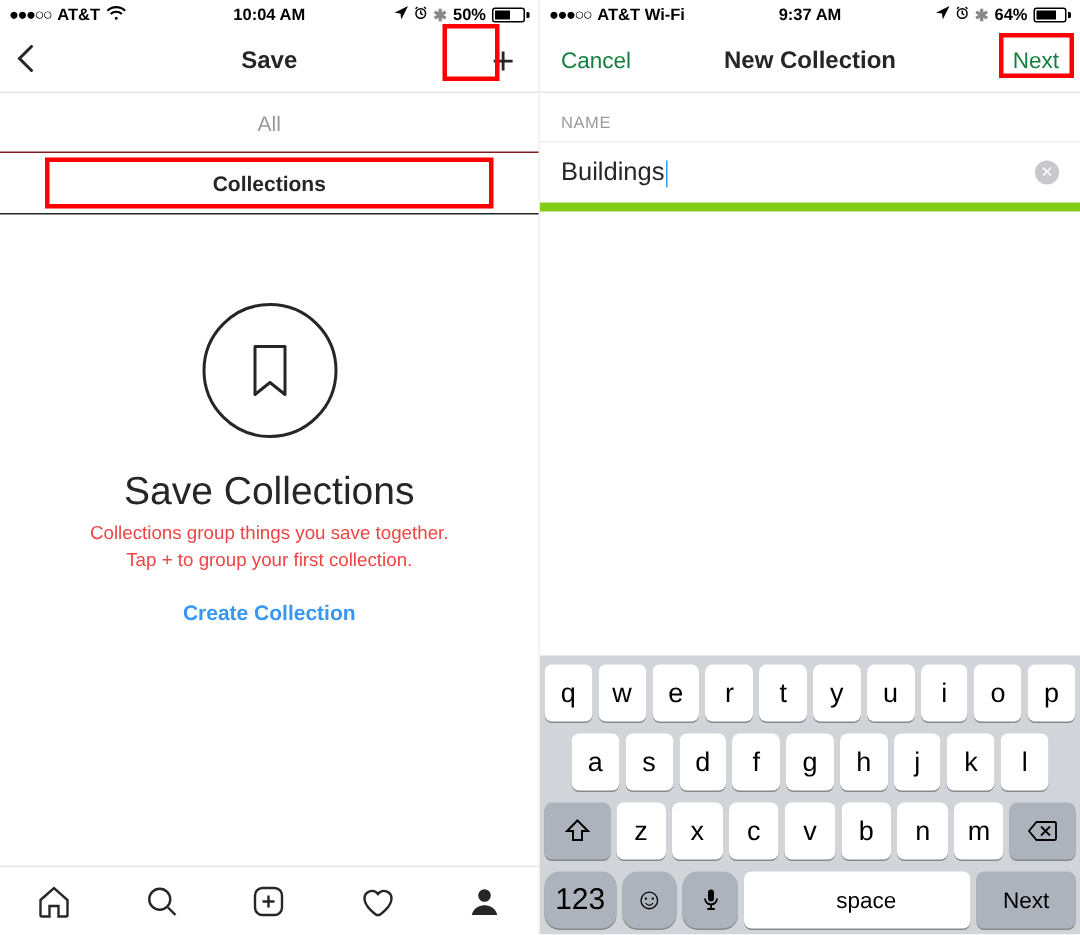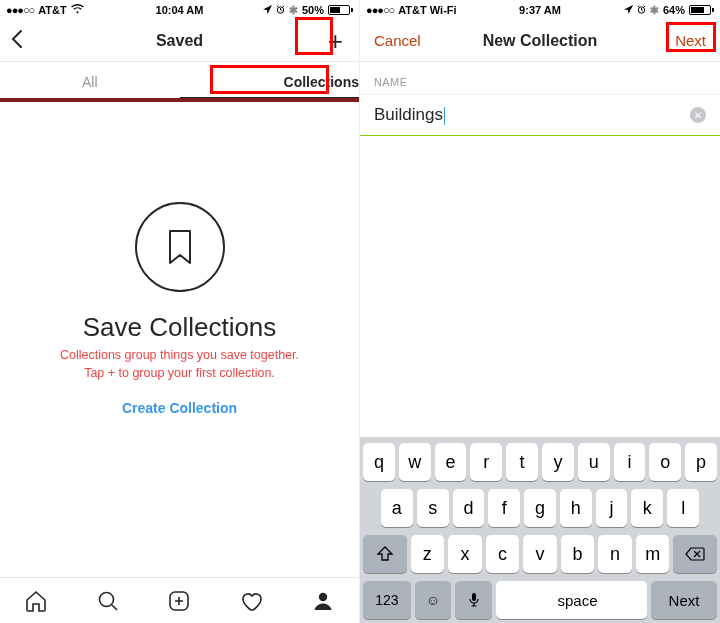--- a/index.html
+++ b/index.html
@@ -47,26 +47,26 @@
     display: flex;
     align-items: center;
     justify-content: space-between;
     padding: 0 10px;
     border-bottom: 1px solid #e6e6e6;
     position: relative;
   }
   .nav-title { font-size: 16px; font-weight: 600; color: #262626; position: absolute; left: 50%; transform: translateX(-50%); }
   .nav-left, .nav-right { font-size: 16px; color: #262626; min-width: 48px; }
   .nav-right { text-align: right; }
-  .nav-action { font-size: 15px; color: #c2410c; display:inline-block; padding:2px 4px;}
+  .nav-action { font-size: 15px; color: #15803d; display:inline-block; padding:2px 4px;}
   .nav-back { font-size: 22px; line-height: 22px; }
   .nav-plus { font-size: 26px; font-weight: 300; line-height: 26px; padding: 0 6px; display:inline-block;}
 
   
-  .tabs { display: flex; height: 40px; border-bottom: 4px solid #7f1d1d; }
+  .tabs { display: flex; height: 40px; border-bottom: 1px solid #7f1d1d; flex-direction: column; }
   .tab { flex: 1; text-align: center; line-height: 40px; font-size: 14px; color: #999; }
   .tab.active { color: #262626; font-weight: 600; border-bottom: 1px solid #262626; }
 
   
   .empty {
     flex: 1;
     display: flex;
     flex-direction: column;
     align-items: center;
     padding-top: 100px;
@@ -85,41 +85,41 @@
   
   .tabBar {
     height: 46px; border-top: 1px solid #e6e6e6; display: flex; justify-content: space-around; align-items: center;
   }
   .tabBar svg { width: 24px; height: 24px; }
   .tabBar .item { flex:1; display:flex; justify-content:center; }
 
   
   .fieldHeader { font-size: 11px; color: #999; padding: 14px 14px 6px; letter-spacing: 0.4px; }
   .fieldRow {
-    display: flex; align-items: center; padding: 10px 14px; border-top: 1px solid #efefef; border-bottom: 1px solid #84cc16;
+    display: flex; align-items: center; padding: 10px 14px; border-top: 1px solid #efefef; border-bottom: 6px solid #84cc16;
   }
   .textIn { flex:1; font-size: 17px; color:#262626; border:none; outline:none; }
   .caret { display:inline-block; width:1px; height:18px; background:#3897f0; margin-left:1px; vertical-align:middle; animation: blink 1s step-end infinite;}
   @keyframes blink { 50% { opacity: 0; } }
   .clearDot { width:16px;height:16px;border-radius:50%;background:#c7c7cc;color:#fff;display:flex;align-items:center;justify-content:center;font-size:10px;}
   .spacer { flex:1; }
 
   
   .kbd {
     background: #d1d4d9;
     padding: 6px 3px 4px;
   }
   .krow { display:flex; justify-content:center; margin-bottom:8px; gap:4px;}
   .krow:last-child{margin-bottom:0;}
   .key {
     background:#fff; border-radius:5px; box-shadow: 0 1px 0 #888;
     height:38px; display:flex; align-items:center; justify-content:center;
     font-size:18px; color:#000; flex:1; min-width:0;
   }
-  .key.fn { background:#adb3bc; font-size:14px;}
+  .key.fn { background:#adb3bc; font-size:20px;border-radius:10px;}
   .key.space { flex: 3.8; font-size:15px;padding-left:12px;}
   .key.next { flex:1.8; background:#adb3bc; font-size:15px;}
   .key.shift, .key.bsp { flex:1.3; background:#adb3bc;}
   .row2pad{ padding:0 18px;}
   .hl-abs { position:absolute; border:3px solid #ff0000; pointer-events:none; z-index:5;}
 </style>
 </head>
 <body>
 
 <div class="pair">
@@ -160,30 +160,30 @@
         </span>
       </div>
     </div>
 
     <div class="nav">
       <span class="nav-left nav-back">
         <svg width="14" height="18" viewBox="0 0 14 18">
             <path d="M11 1L3 9l8 8" stroke="#262626" stroke-width="2" fill="none" stroke-linecap="round"></path>
           </svg>
       </span>
-      <span class="nav-title">Saved</span>
+      <span class="nav-title">Save</span>
       <span class="nav-right" style="position:relative;">
         <span class="hl-abs" style="left:-6px;top:-11px;width:38px;height:38px;"></span>
         <span class="nav-plus">+</span>
       </span>
     </div>
 
     <div class="tabs">
       <div class="tab">All</div>
-      <div class="tab active" style="position:relative;text-align:right;">
+      <div class="tab active" style="position:relative;">
         <span class="hl-abs" style="left:30px;top:3px;right:30px;bottom:3px;"></span>
         <span>Collections</span>
       </div>
     </div>
 
     <div class="empty">
       <div class="circle-icn">
         <svg class="ribbon" viewBox="0 0 28 36">
             <path d="M4 2h20v32l-10-8-10 8V2z" fill="none" stroke="#262626" stroke-width="2" stroke-linejoin="round"></path>
           </svg>

